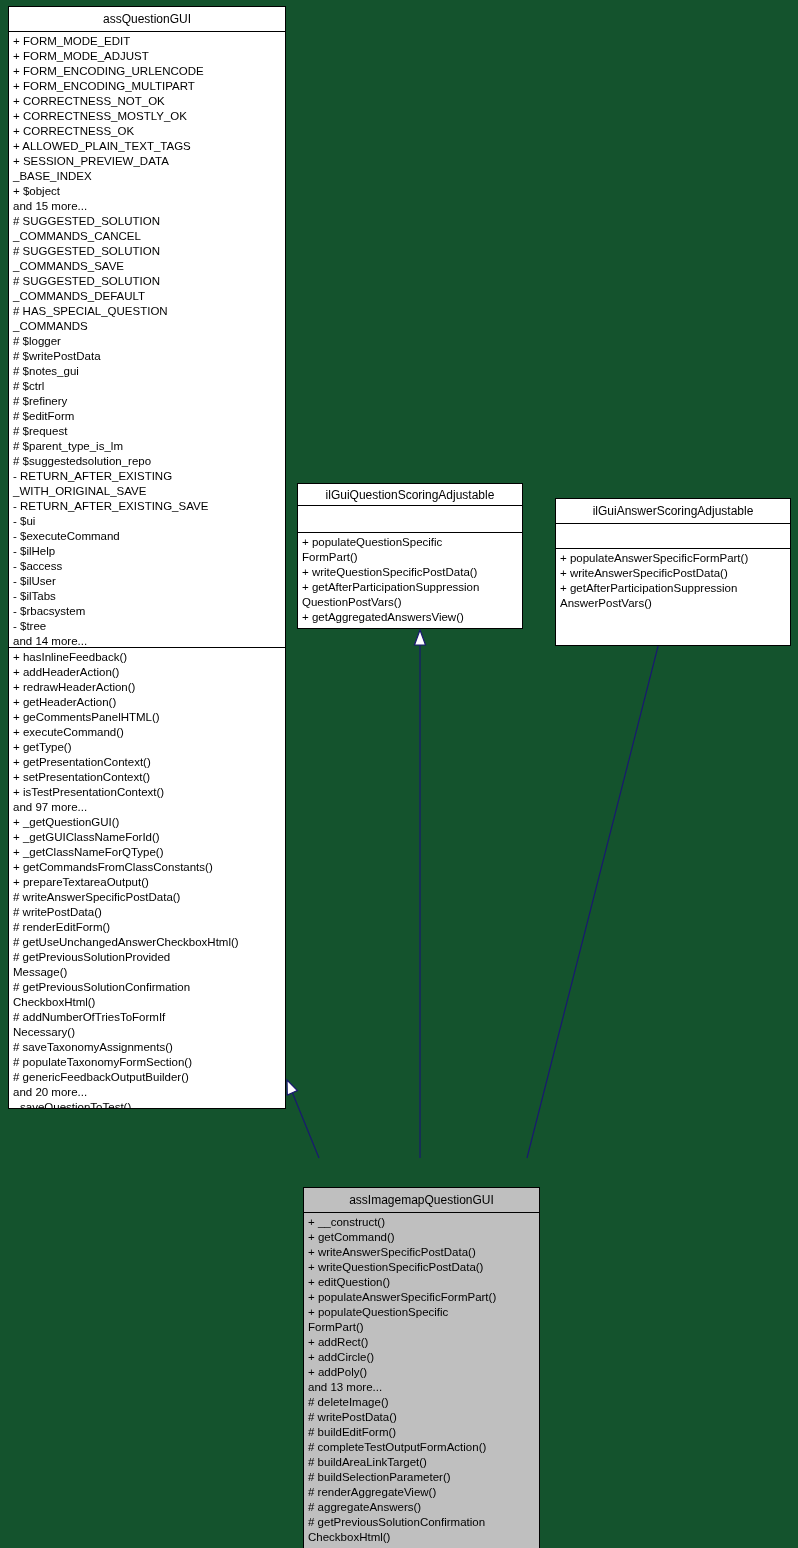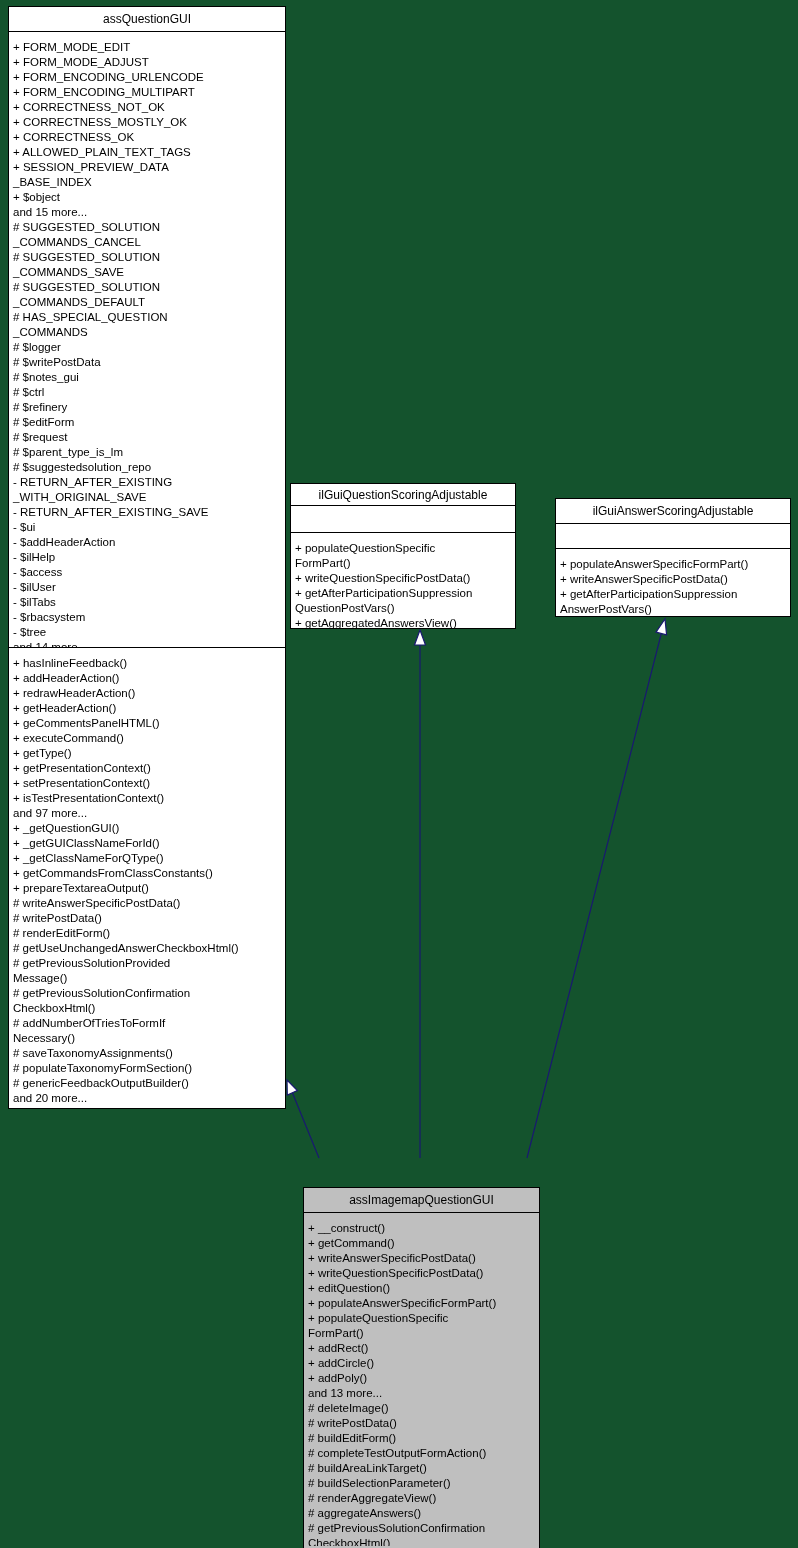--- a/index.html
+++ b/index.html
@@ -20,21 +20,21 @@
   .uml.hl{background:#bfbfbf;margin-top:29px;}
   .uml .title{
     box-sizing:border-box;
     display:flex;align-items:center;justify-content:center;
     font-size:12px;color:#000;
     white-space:nowrap;overflow:hidden;
   }
   .sec{
     box-sizing:border-box;
     border-top:1px solid #000000;
-    padding:8px 4px;
+    padding:2px 4px;
     font-size:11.5px;line-height:15px;color:#000;
     overflow:hidden;
   }
   .mline{white-space:nowrap;}
   svg.edges{position:absolute;left:0;top:0;pointer-events:none;}
 </style>
 </head>
 <body>
 
 <div class="canvas">
@@ -83,21 +83,21 @@
         <div class="mline"># $ctrl</div>
         <div class="mline"># $refinery</div>
         <div class="mline"># $editForm</div>
         <div class="mline"># $request</div>
         <div class="mline"># $parent_type_is_lm</div>
         <div class="mline"># $suggestedsolution_repo</div>
         <div class="mline">- RETURN_AFTER_EXISTING</div>
         <div class="mline">_WITH_ORIGINAL_SAVE</div>
         <div class="mline">- RETURN_AFTER_EXISTING_SAVE</div>
         <div class="mline">- $ui</div>
-        <div class="mline">- $addHeaderAction</div>
+        <div class="mline">- $executeCommand</div>
         <div class="mline">- $ilHelp</div>
         <div class="mline">- $access</div>
         <div class="mline">- $ilUser</div>
         <div class="mline">- $ilTabs</div>
         <div class="mline">- $rbacsystem</div>
         <div class="mline">- $tree</div>
         <div class="mline">and 14 more...</div>
       </div>
     <div class="sec" style="height:462px;">
         <div class="mline">+ hasInlineFeedback()</div>
@@ -127,34 +127,34 @@
         <div class="mline"># addNumberOfTriesToFormIf</div>
         <div class="mline">Necessary()</div>
         <div class="mline"># saveTaxonomyAssignments()</div>
         <div class="mline"># populateTaxonomyFormSection()</div>
         <div class="mline"># genericFeedbackOutputBuilder()</div>
         <div class="mline">and 20 more...</div>
         <div class="mline">- saveQuestionToTest()</div>
       </div>
   </div>
 
-  <div class="uml" style="left:290px;top:483px;width:226px;height:146px;">
+  <div class="uml" style="left:297px;top:483px;width:226px;height:146px;">
     <div class="title" style="height:21px;">ilGuiQuestionScoringAdjustable</div>
     <div class="sec" style="height:27px;"></div>
     <div class="sec" style="height:97px;">
         <div class="mline">+ populateQuestionSpecific</div>
         <div class="mline">FormPart()</div>
         <div class="mline">+ writeQuestionSpecificPostData()</div>
         <div class="mline">+ getAfterParticipationSuppression</div>
         <div class="mline">QuestionPostVars()</div>
         <div class="mline">+ getAggregatedAnswersView()</div>
       </div>
   </div>
 
-  <div class="uml" style="left:555px;top:498px;width:236px;height:119px;">
+  <div class="uml" style="left:555px;top:498px;width:236px;height:148px;">
     <div class="title" style="height:24px;">ilGuiAnswerScoringAdjustable</div>
     <div class="sec" style="height:25px;"></div>
     <div class="sec" style="height:69px;">
         <div class="mline">+ populateAnswerSpecificFormPart()</div>
         <div class="mline">+ writeAnswerSpecificPostData()</div>
         <div class="mline">+ getAfterParticipationSuppression</div>
         <div class="mline">AnswerPostVars()</div>
       </div>
   </div>
 

